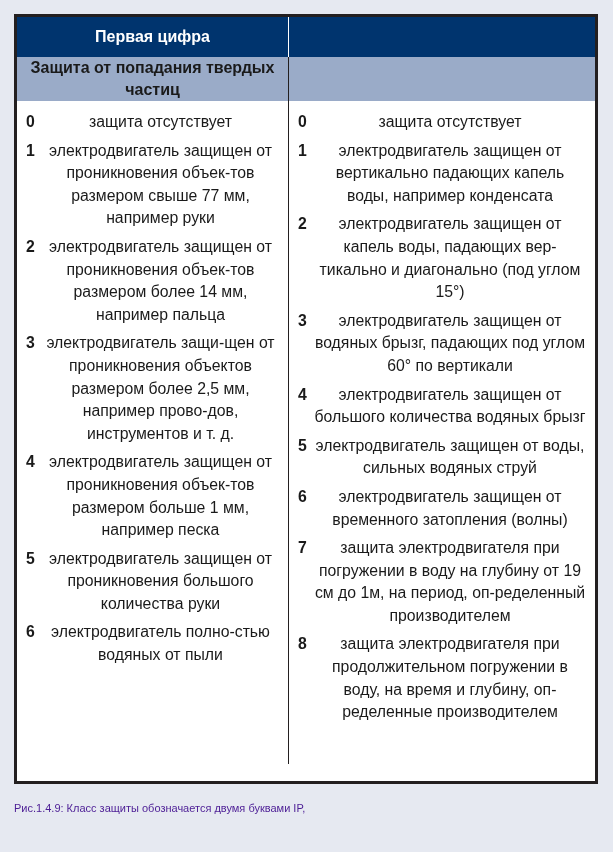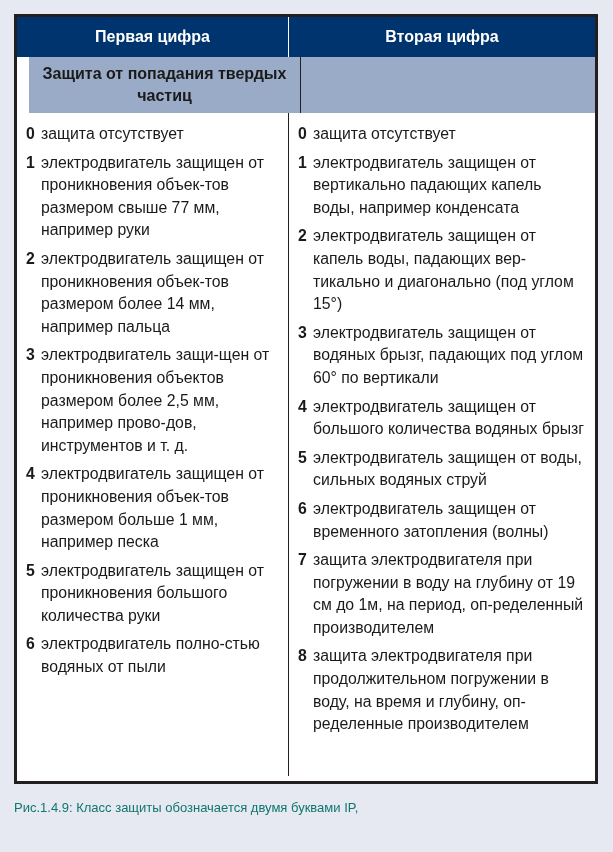--- a/index.html
+++ b/index.html
@@ -20,24 +20,23 @@
       box-sizing: content-box;
     }
     .row-head {
       display: flex;
       height: 40px;
       background: #00346e;
       color: #ffffff;
     }
     .row-sub {
       display: flex;
-      height: 56px;
+      height: 44px;
       background: #9aabc8;
       color: #1a1a1a;
-      margin-left: 12px;
     }
     .row-body {
       display: flex;
       height: 663px;
     }
     .col-left { width: 272px; box-sizing: border-box; }
     .col-right { flex: 1; box-sizing: border-box; }
     .row-head .col-left { border-right: 1px solid #ffffff; }
     .row-sub .col-left, .row-body .col-left { border-right: 1.5px solid #231f20; }
     .cell-center {
@@ -56,37 +55,37 @@
       margin-bottom: 6px;
     }
     .item .num {
       font-weight: bold;
       width: 15px;
       flex-shrink: 0;
     }
     .item .txt {
       flex: 1;
       padding-right: 8px;
+      text-align: center;
     }
     .caption {
       position: absolute;
       left: 14px; top: 797px;
       width: 580px;
-      font-size: 13px;
+      font-size: 11px;
       line-height: 22px;
-      color: #0f766e;
+      color: #4c1d95;
     }
   </style>
 </head>
 <body>
 
 <div class="table-box">
   <div class="row-head">
     <div class="col-left cell-center">Первая цифра</div>
-    <div class="col-right cell-center">Вторая цифра</div>
   </div>
   <div class="row-sub">
     <div class="col-left cell-center">Защита от попадания твердых частиц</div>
   </div>
   <div class="row-body">
     <div class="col-left">
       <div class="list">
         <div class="item">
             <span class="num">0</span>
             <span class="txt">защита отсутствует</span>

